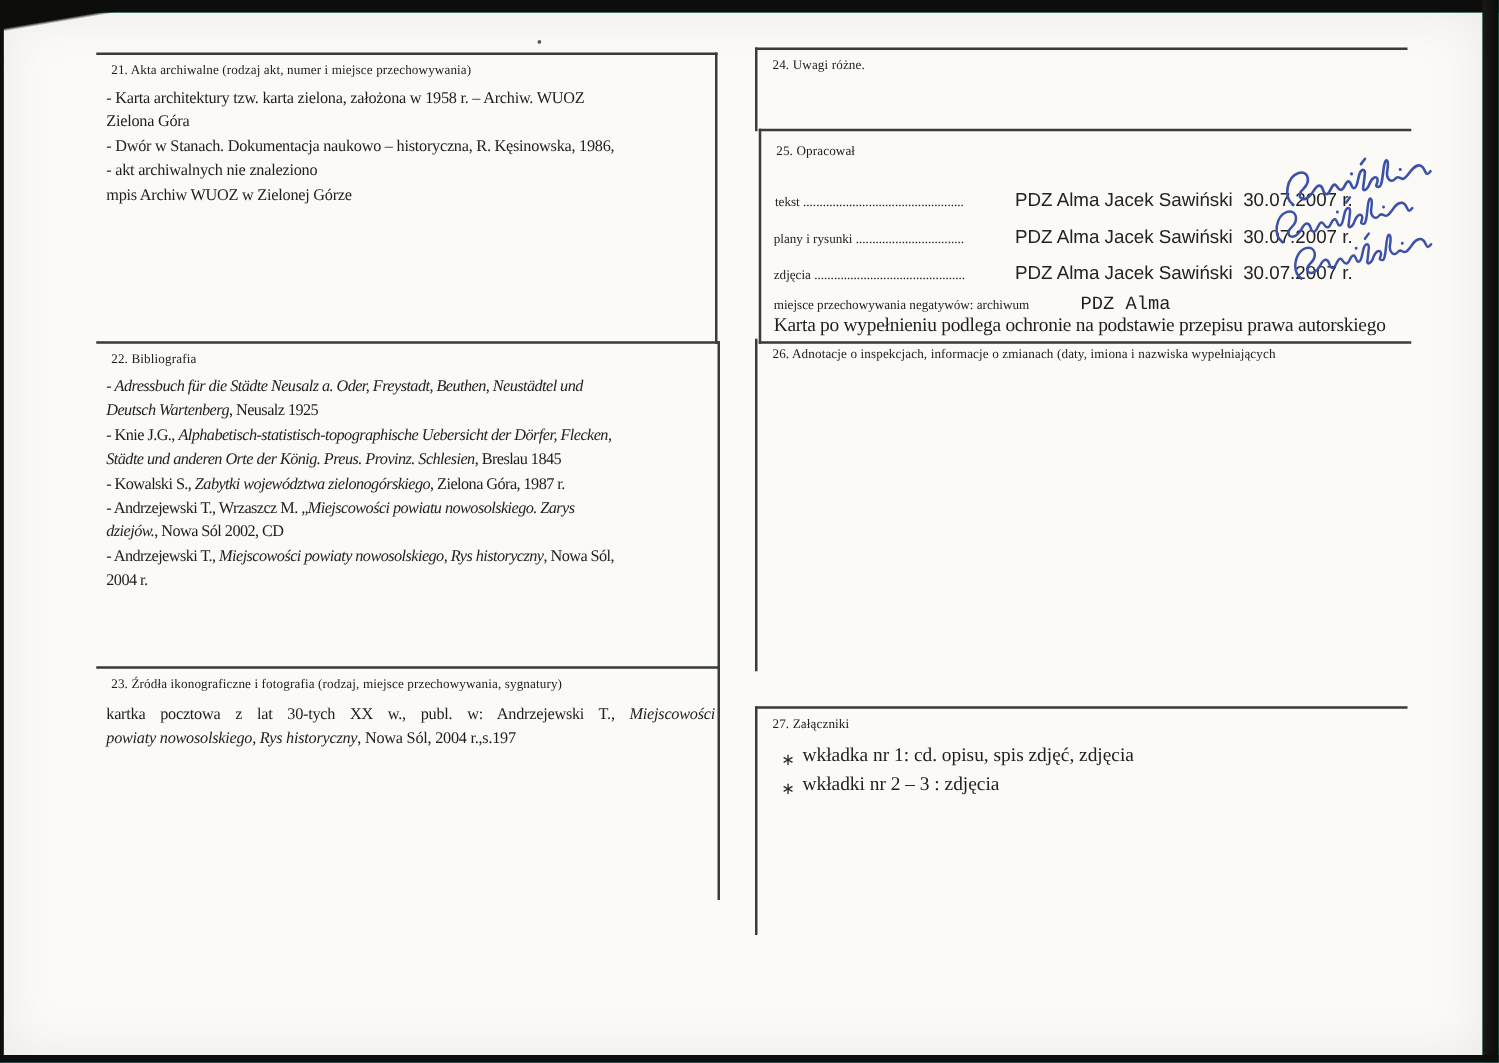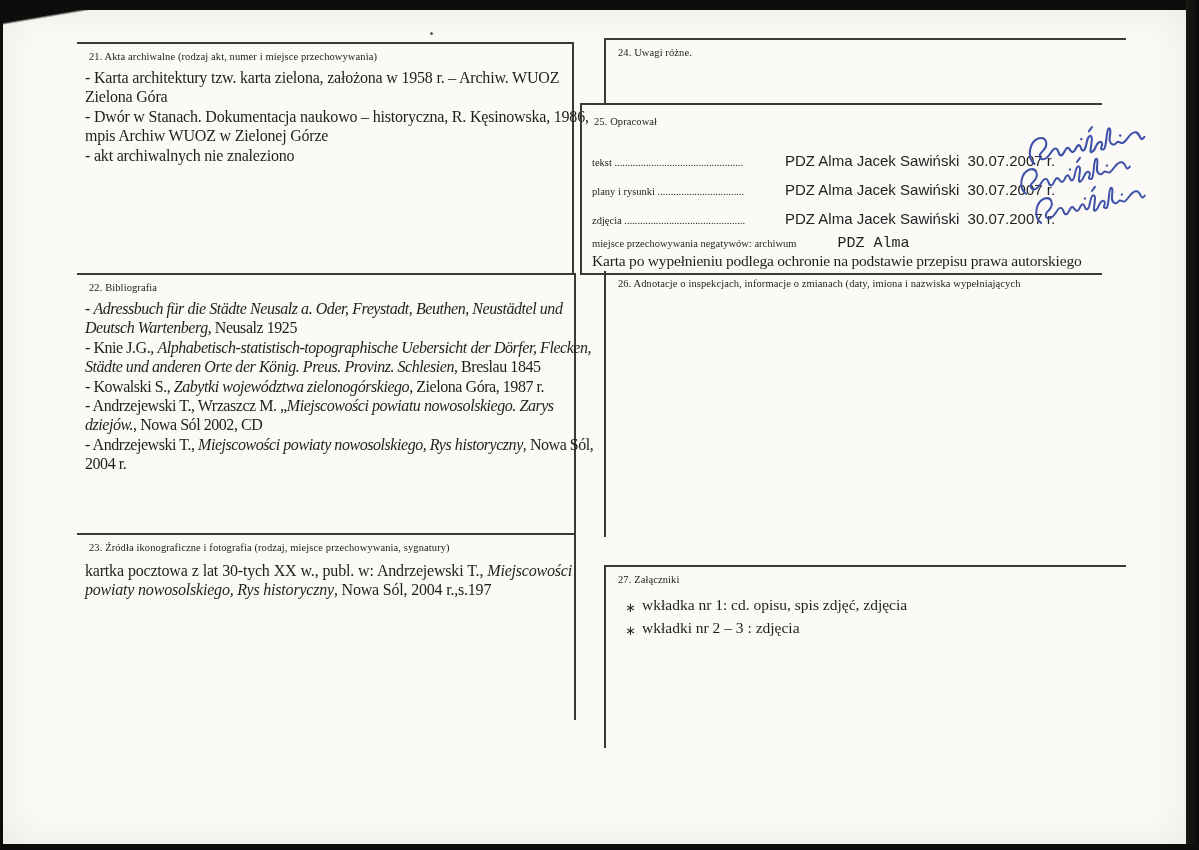--- a/index.html
+++ b/index.html
@@ -9,25 +9,25 @@
          box-shadow:inset 0 0 40px rgba(120,115,105,.12);}
   .wedge{position:absolute;left:0;top:9px;width:95px;height:16px;
          background:linear-gradient(to bottom right,#0d0d0b 44%,rgba(13,13,11,0) 52%);}
   .box{position:absolute;border:0 solid #3a3a36;}
   
   #b21{left:77px;top:42px;width:495px;height:231px;border-top-width:2px;border-right-width:2px;}
   #b22{left:77px;top:273px;width:497px;height:260px;border-top-width:2px;border-right-width:2px;}
   #b23{left:77px;top:533px;width:497px;height:185px;border-top-width:2px;border-right-width:2px;}
   
   #b24{left:604px;top:38px;width:520px;height:65px;border-top-width:2px;border-left-width:2px;}
-  #b25{left:580px;top:103px;width:520px;height:168px;border-top-width:2px;border-left-width:2px;border-bottom-width:2px;}
+  #b25{left:607px;top:103px;width:520px;height:168px;border-top-width:2px;border-left-width:2px;border-bottom-width:2px;text-align:center;}
   #b26{left:604px;top:271px;width:520px;height:266px;border-left-width:2px;}
   #b27{left:604px;top:537px;width:520px;height:181px;border-top-width:2px;border-left-width:2px;margin-top:28px;}
   .sec-label{position:absolute;left:12px;top:7px;font-size:10.5px;letter-spacing:.1px;color:#1c1c1a;white-space:nowrap;}
-  .body-text{position:absolute;left:8px;top:24px;right:2px;font-size:16px;line-height:19.4px;letter-spacing:-.2px;}
+  .body-text{position:absolute;left:8px;top:24px;right:2px;font-size:13px;line-height:19.4px;letter-spacing:-.2px;}
   #b22 .body-text{letter-spacing:-.45px;}
   #b23 .body-text{top:26px;}
   .tline{white-space:nowrap;}
   .tline.stretch{white-space:normal;text-align:justify;text-align-last:justify;}
   .it{font-style:italic;}
   
   .op-row{position:absolute;left:10px;display:flex;align-items:baseline;white-space:nowrap;gap:36px;}
   .op-field{font-size:10.5px;color:#22221f;width:153px;overflow:hidden;flex:none;}
   .op-val{font-family:"Liberation Sans",sans-serif;font-size:15px;color:#222;white-space:pre;margin-left:4px;}
   .neg-label{font-size:10.5px;}
@@ -69,22 +69,22 @@
       </g>
     </defs>
   </svg>
 
   <div class="box" id="b21">
     <div class="sec-label">21. Akta archiwalne (rodzaj akt, numer i miejsce przechowywania)</div>
     <div class="body-text">
         <div class="tline"><span>- Karta architektury tzw. karta zielona, założona w 1958 r. – Archiw. WUOZ</span></div>
         <div class="tline"><span>Zielona Góra</span></div>
         <div class="tline"><span>- Dwór w Stanach. Dokumentacja naukowo – historyczna, R. Kęsinowska, 1986,</span></div>
+        <div class="tline"><span>- akt archiwalnych nie znaleziono</span></div>
         <div class="tline"><span>mpis Archiw WUOZ w Zielonej Górze</span></div>
-        <div class="tline"><span>- akt archiwalnych nie znaleziono</span></div>
       </div>
   </div>
 
   <div class="box" id="b22">
     <div class="sec-label">22. Bibliografia</div>
     <div class="body-text">
         <div class="tline"><span>- </span><span class="it">Adressbuch für die Städte Neusalz a. Oder, Freystadt, Beuthen, Neustädtel und</span></div>
         <div class="tline"><span class="it">Deutsch Wartenberg</span><span>, Neusalz 1925</span></div>
         <div class="tline"><span>- Knie J.G., </span><span class="it">Alphabetisch-statistisch-topographische Uebersicht der Dörfer, Flecken,</span></div>
         <div class="tline"><span class="it">Städte und anderen Orte der König. Preus. Provinz. Schlesien</span><span>, Breslau 1845</span></div>

